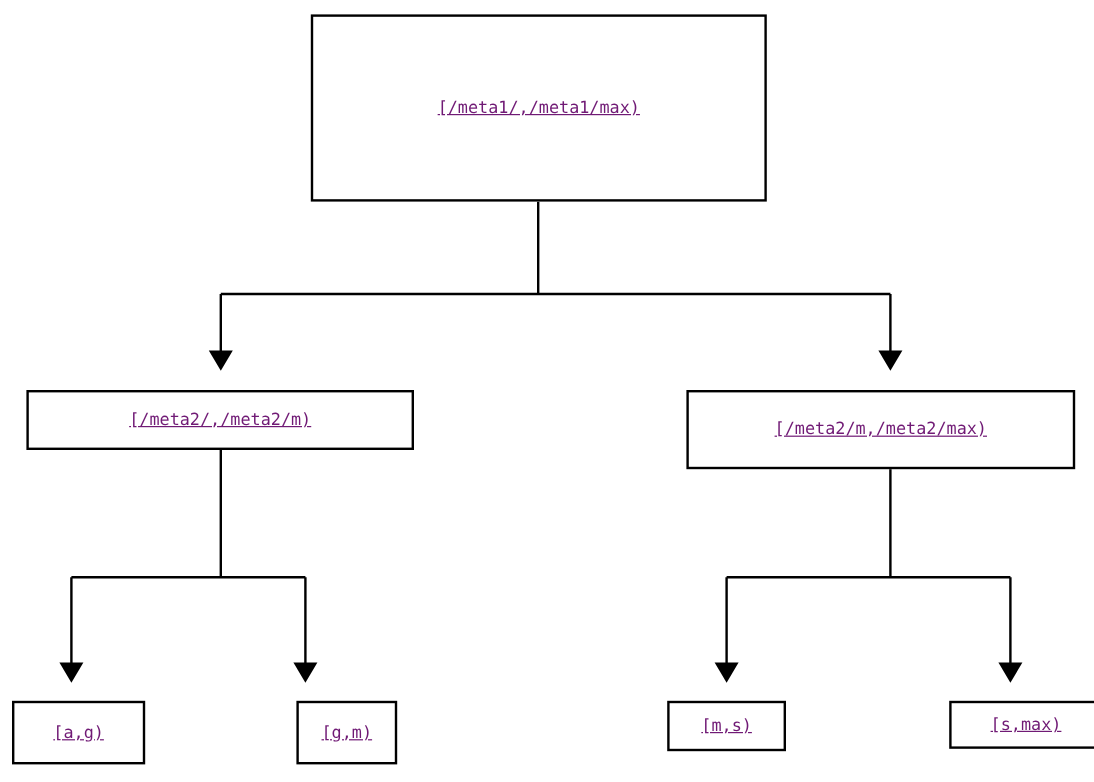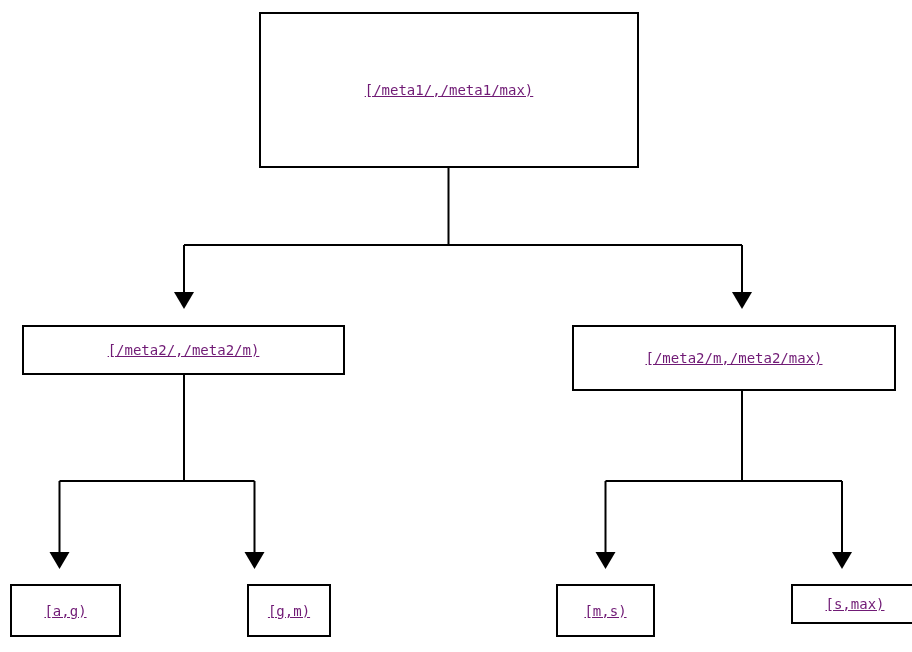--- a/index.html
+++ b/index.html
@@ -43,21 +43,21 @@
     align-items: center;
     justify-content: center;
     white-space: pre;
     text-decoration: underline;
   }
   .node-root  { left: 259px; top: 12px;  width: 380px; height: 156px; }
   .node-left  { left: 22px;  top: 325px; width: 323px; height: 50px; text-align: right;  }
   .node-right { left: 572px; top: 325px; width: 324px; height: 66px;  }
   .node-leaf1 { left: 10px;  top: 584px; width: 111px;  height: 53px;  }
   .node-leaf2 { left: 205px; top: 584px; width: 84px;  height: 53px; margin-left: 42px;  }
-  .node-leaf3 { left: 556px; top: 584px; width: 99px;  height: 53px;  }
+  .node-leaf3 { left: 556px; top: 584px; width: 99px;  height: 42px;  }
   .node-leaf4 { left: 778px; top: 584px; width: 128px; height: 40px; margin-left: 13px;  }
 </style>
 </head>
 <body>
 
 <div class="canvas">
 
   <svg class="connectors" viewBox="0 0 912 652" xmlns="http://www.w3.org/2000/svg">
 
     <g>

